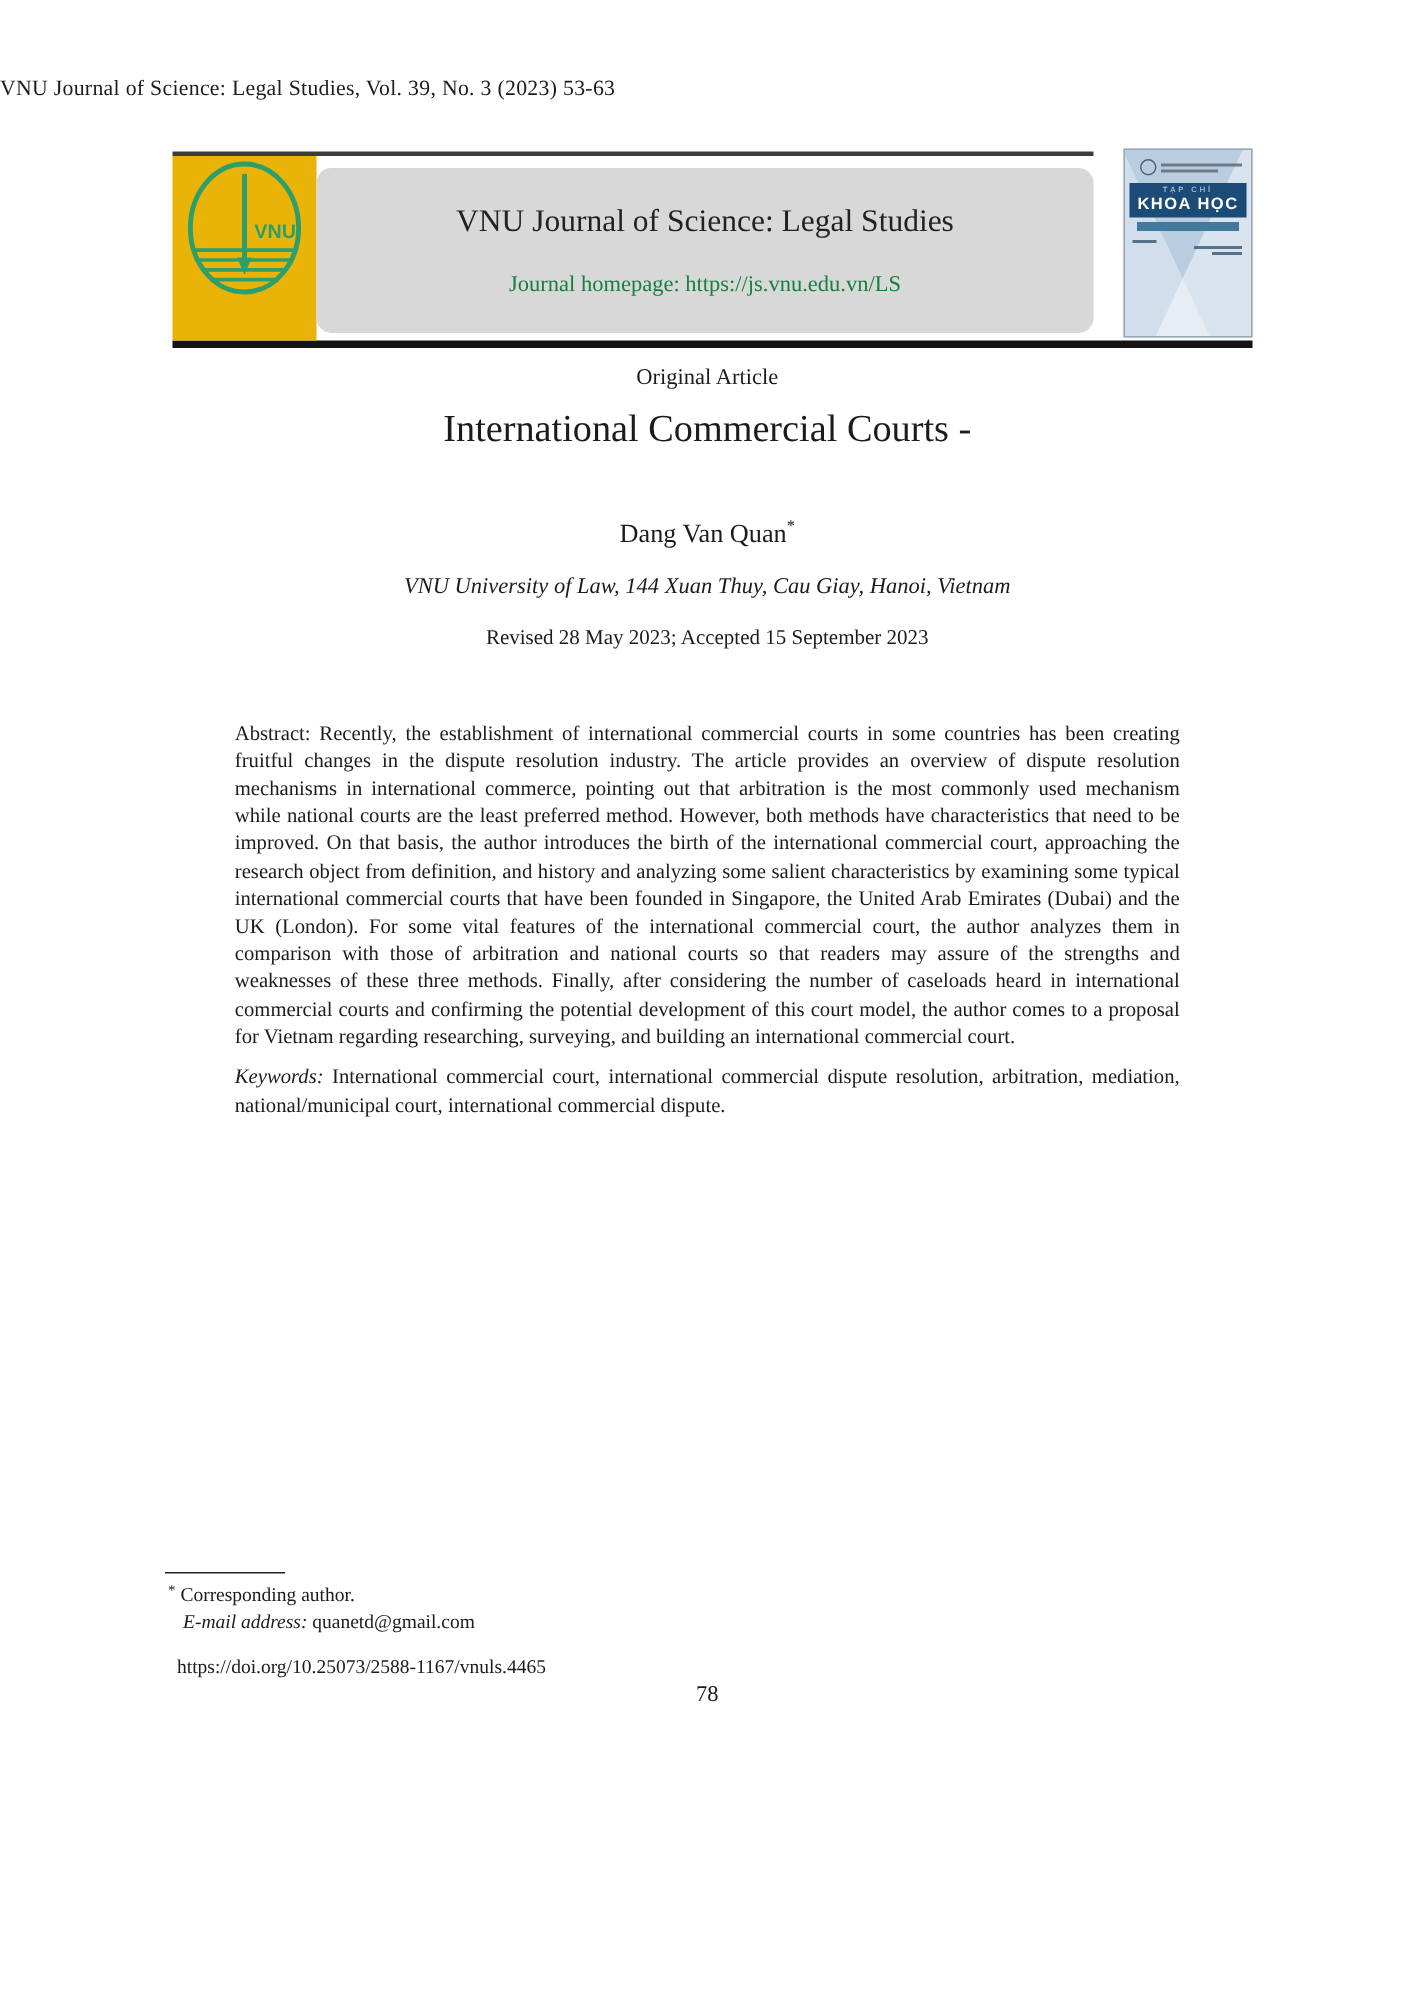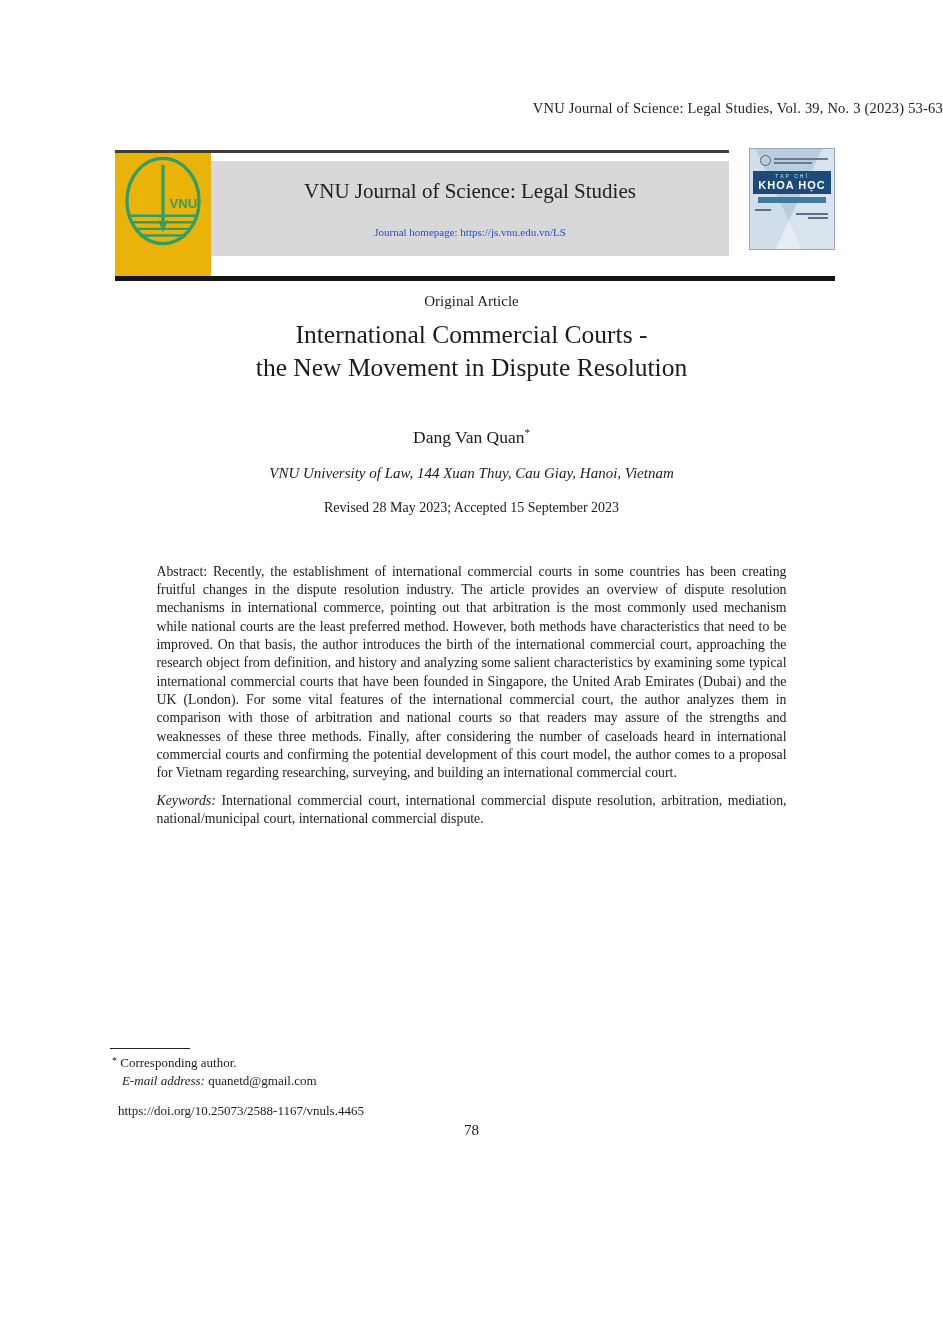--- a/index.html
+++ b/index.html
@@ -8,22 +8,22 @@
     width:943px;height:1333px;
     margin:0 auto;
     background:#ffffff;
     font-family:"Liberation Serif","DejaVu Serif",serif;
     color:#1b1b1b;
     box-sizing:border-box;
     overflow:hidden;
   }
   
   .running-header{
-    padding-top:100px;
-    text-align:right;
+    padding-top:51px;
+    text-align:left;
     font-size:14.5px;
     letter-spacing:.2px;
   }
   
   .banner-wrap{
     margin:33px 108px 0 115px;
     display:flex;
     align-items:flex-start;
   }
   .banner-left{
@@ -34,29 +34,29 @@
   }
   .logo-box{
     width:96px;
     display:flex;align-items:flex-start;justify-content:center;
     background:#eab308;
   }
   .gray-box{
     flex:1;
     background:#d8d8d8;
     margin-top:8px;
-    height:95px;
+    height:110px;
     display:flex;flex-direction:column;
-    align-items:center;justify-content:center;
+    align-items:center;justify-content:center;border-radius:10px;
   }
   .journal-title{font-size:21px;color:#222;margin-bottom:22px;}
-  .journal-homepage{font-size:11px;color:#1d4ed8;}
+  .journal-homepage{font-size:15px;color:#15803d;}
   
   .cover{
-    width:86px;height:102px;
+    width:86px;height:126px;
     margin-left:20px;margin-top:-2px;
     border:1px solid #98a8b8;
     box-sizing:border-box;
     background:
       linear-gradient(115deg, rgba(255,255,255,0) 55%, rgba(255,255,255,.45) 55.5%),
       linear-gradient(245deg, rgba(255,255,255,0) 60%, rgba(255,255,255,.35) 60.5%),
       #b9cde0;
     position:relative;
     font-family:"Liberation Sans","DejaVu Sans",sans-serif;
     overflow:hidden;
@@ -176,21 +176,20 @@
         </div>
     </div>
   </div>
 
   <div class="thick-rule"></div>
 
   <div class="article-type">Original Article</div>
 
   <div class="article-title">
     <div>International Commercial Courts -</div>
-    <div>the New Movement in Dispute Resolution</div>
   </div>
 
   <div class="article-author"><span>Dang Van Quan</span><sup>*</sup></div>
 
   <div class="article-affiliation">VNU University of Law, 144 Xuan Thuy, Cau Giay, Hanoi, Vietnam</div>
 
   <div class="article-dates">
     <div>Revised 28 May 2023; Accepted 15 September 2023</div>
   </div>
 

